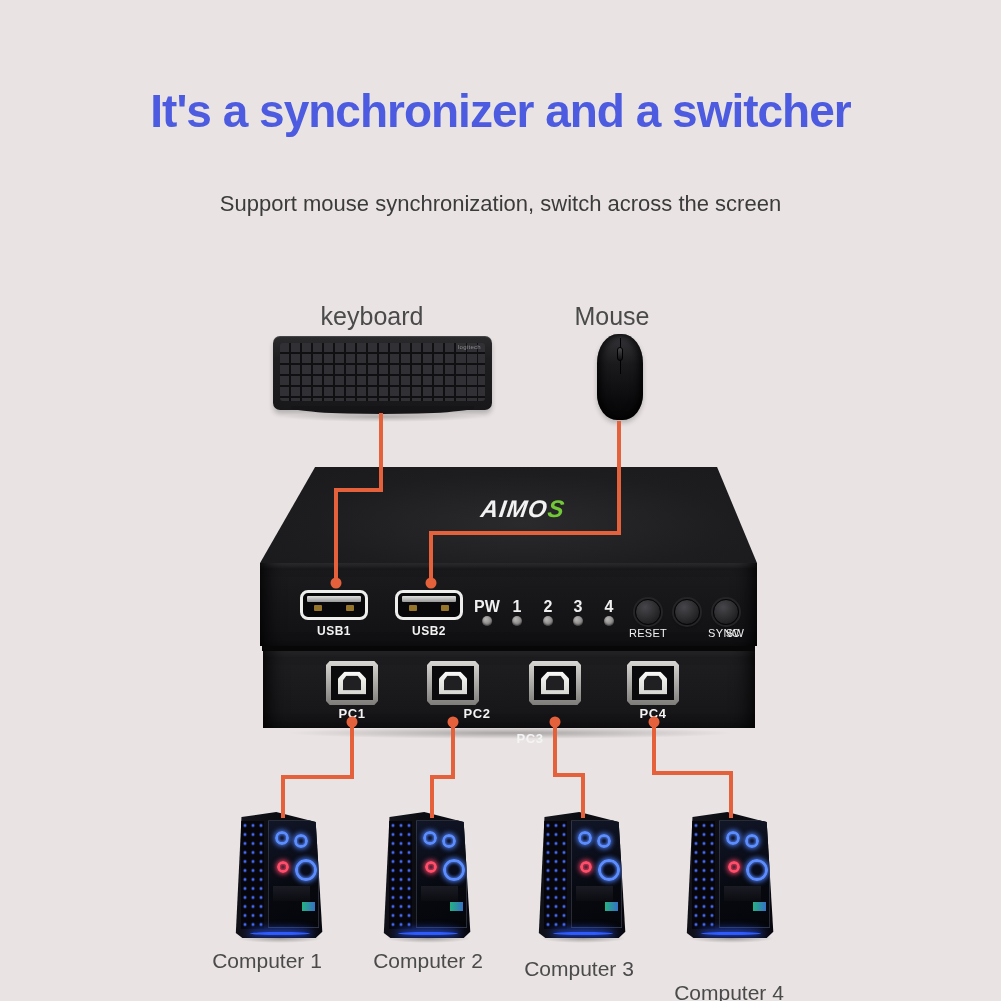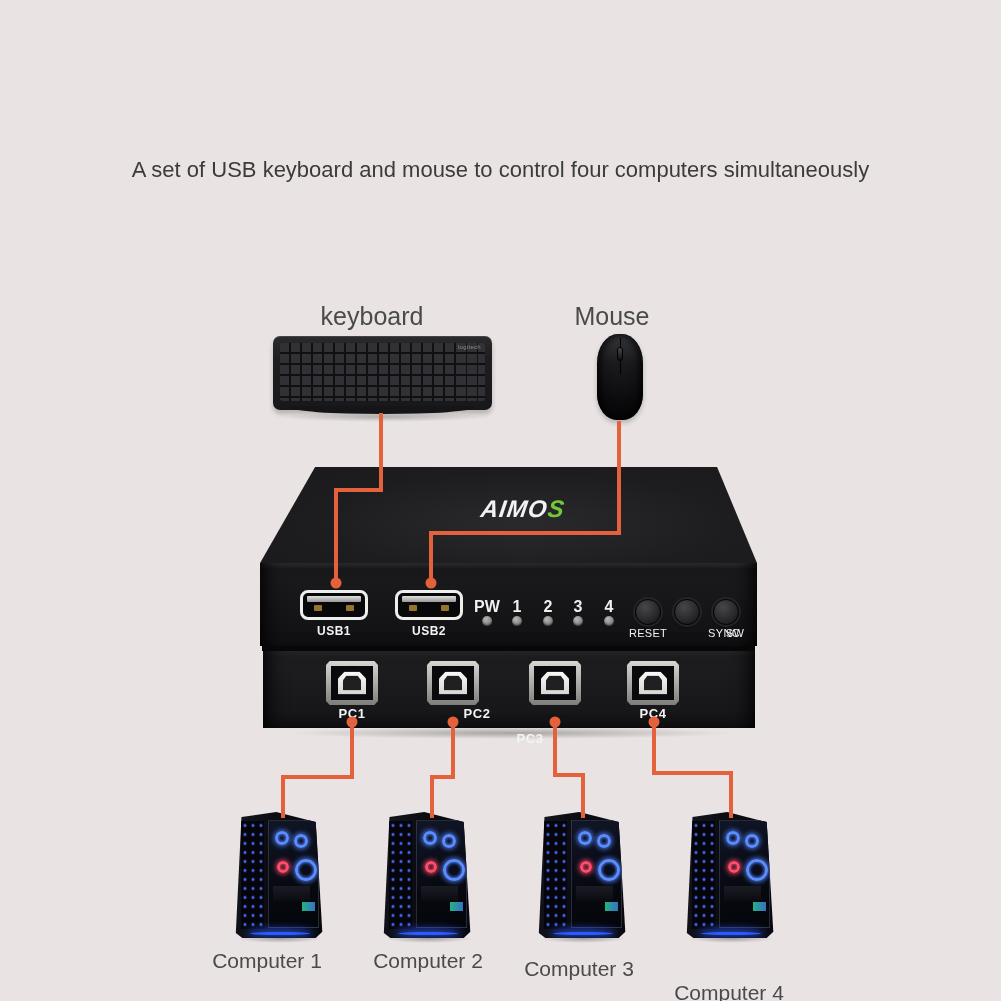--- a/index.html
+++ b/index.html
@@ -132,21 +132,22 @@
   .tshadow{position:absolute;left:4%;right:4%;bottom:-5px;height:9px;
         background:radial-gradient(ellipse at center,rgba(0,0,0,.3),transparent 70%);}
   .computer-caption{position:absolute;top:949px;transform:translateX(-50%);
         font-size:21px;color:var(--caption,#4a4a4a);}
 </style>
 </head>
 <body>
 
 <div class="canvas">
 
-  <p class="sub sub1">A set of USB keyboard and mouse to control four computers simultaneously</p>
+  <h1 class="title">It's a synchronizer and a switcher</h1>
+  <p class="sub sub2">Support mouse synchronization, switch across the screen</p>
 
   <div class="periph-label" style="left:372px;">keyboard</div>
   <div class="periph-label" style="left:612px;">Mouse</div>
 
   <div class="keyboard">
     <div class="kb-keys"></div>
     <span class="kb-brand">logitech</span>
   </div>
   <div class="kb-shadow"></div>
 

